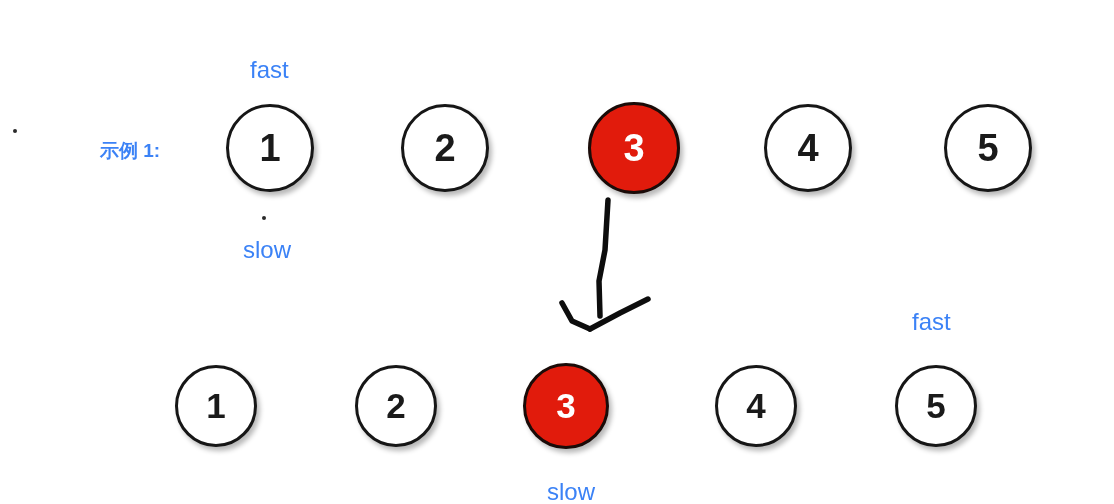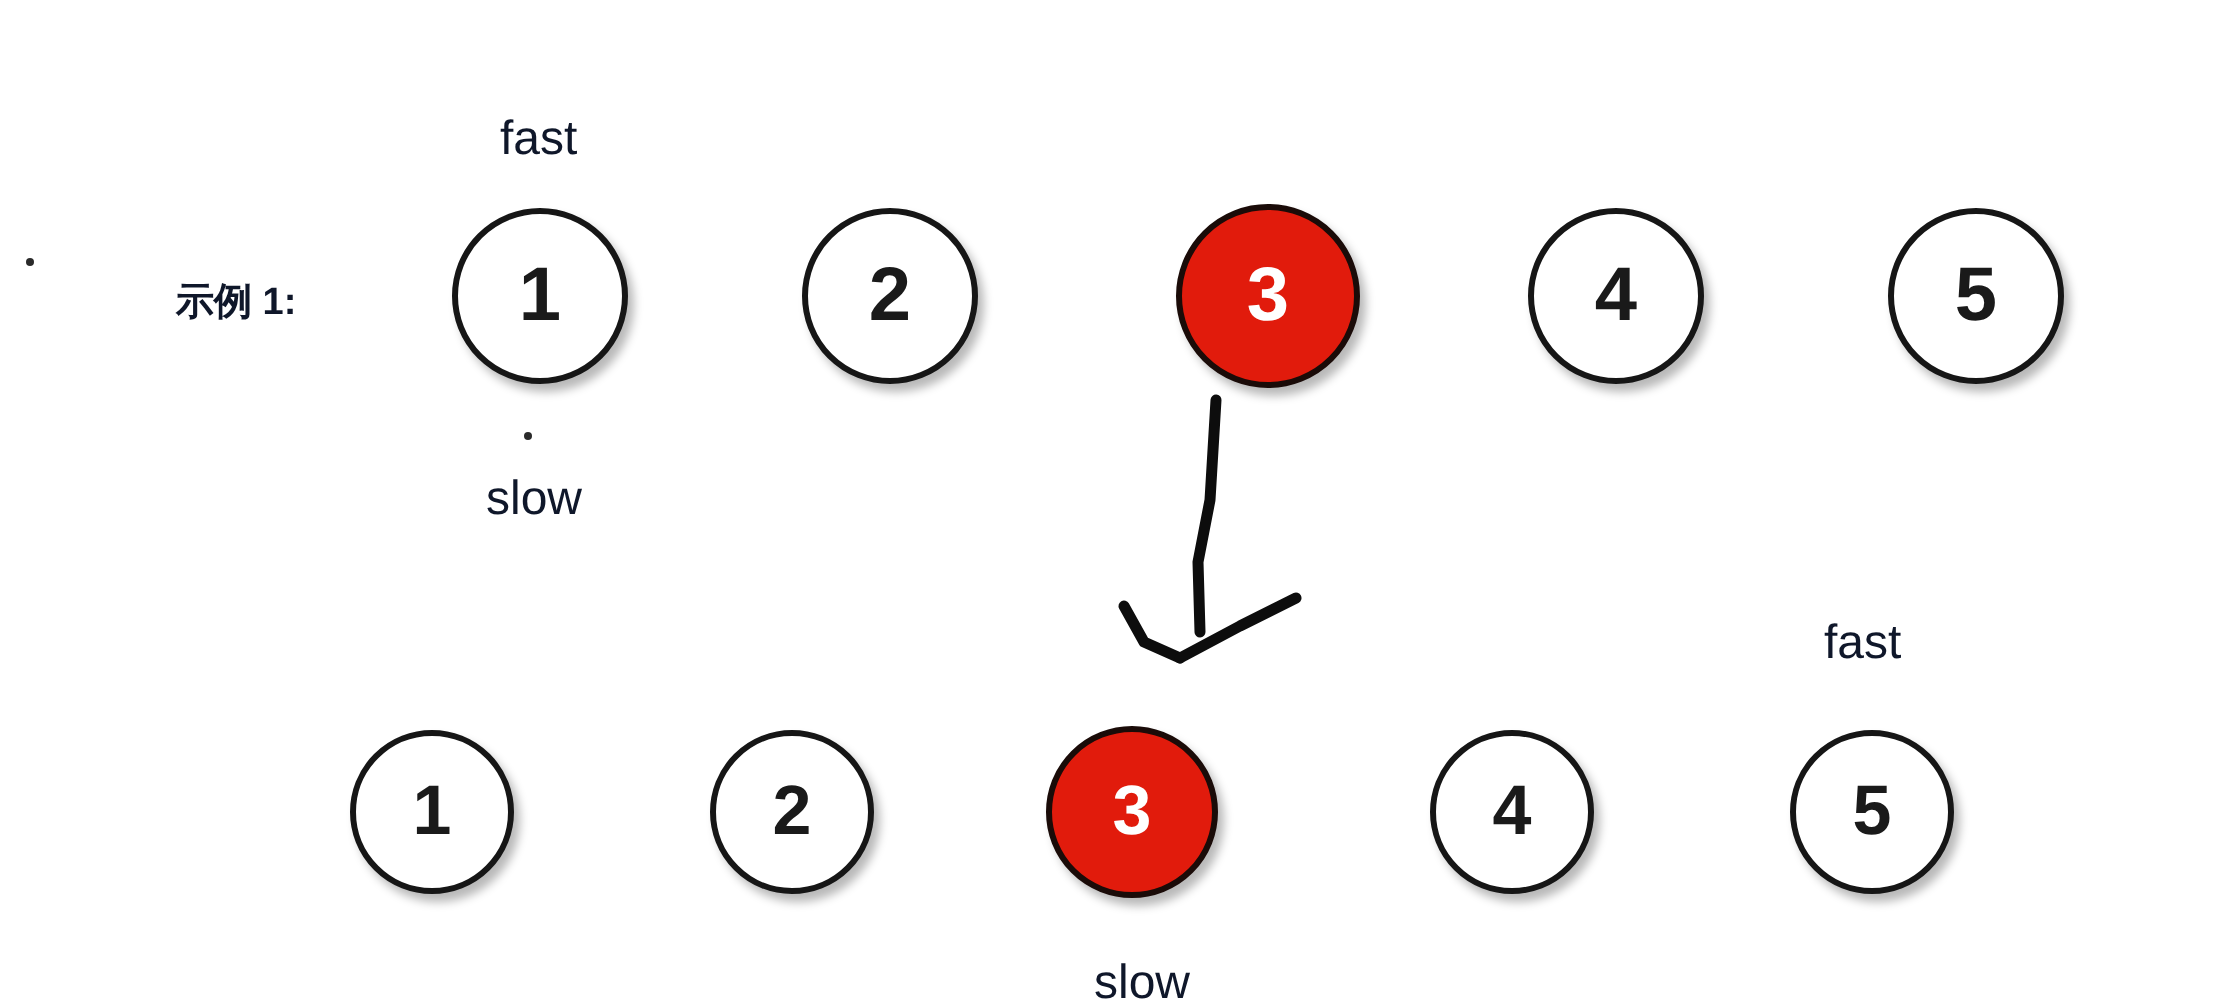--- a/index.html
+++ b/index.html
@@ -61,21 +61,21 @@
     width: 92px;
     height: 92px;
   }
   .node.red.node-bottom {
     width: 86px;
     height: 86px;
   }
   .label {
     position: absolute;
     font-size: 24px;
-    color: #0f172a;
+    color: #3b82f6;
     white-space: nowrap;
     user-select: none;
   }
   .label.example {
     font-weight: bold;
     font-size: 19px;
   }
   .speck {
     position: absolute;
     background: #2a2a2a;
@@ -114,21 +114,21 @@
     <g fill="none" stroke="#0d0d0d" stroke-width="5.5" stroke-linecap="round" stroke-linejoin="round">
       <path d="M 608 200 L 605 250 L 599 281 L 600 316"></path>
       <path d="M 562 303 L 572 321 L 590 329"></path>
       <path d="M 590 329 L 620 313 L 648 299"></path>
     </g>
   </svg>
 
   <div class="speck" style="left:13px; top:129px; width:4px; height:4px;"></div>
   <div class="speck" style="left:262px; top:216px; width:4px; height:4px;"></div>
 
-  <div class="label example" style="left:88px; top:138px;text-align:right;">示例 1:</div>
+  <div class="label example" style="left:100px; top:138px;text-align:right;">示例 1:</div>
 
   <div class="label" style="left:250px; top:56px;">fast</div>
   <div class="label" style="left:243px; top:236px;">slow</div>
 
   <div class="node node-top" style="left:226px; top:104px;">1</div>
   <div class="node node-top" style="left:401px; top:104px;">2</div>
   <div class="node node-top red" style="left:588px; top:102px;">3</div>
   <div class="node node-top" style="left:764px; top:104px;">4</div>
   <div class="node node-top" style="left:944px; top:104px;">5</div>
 

